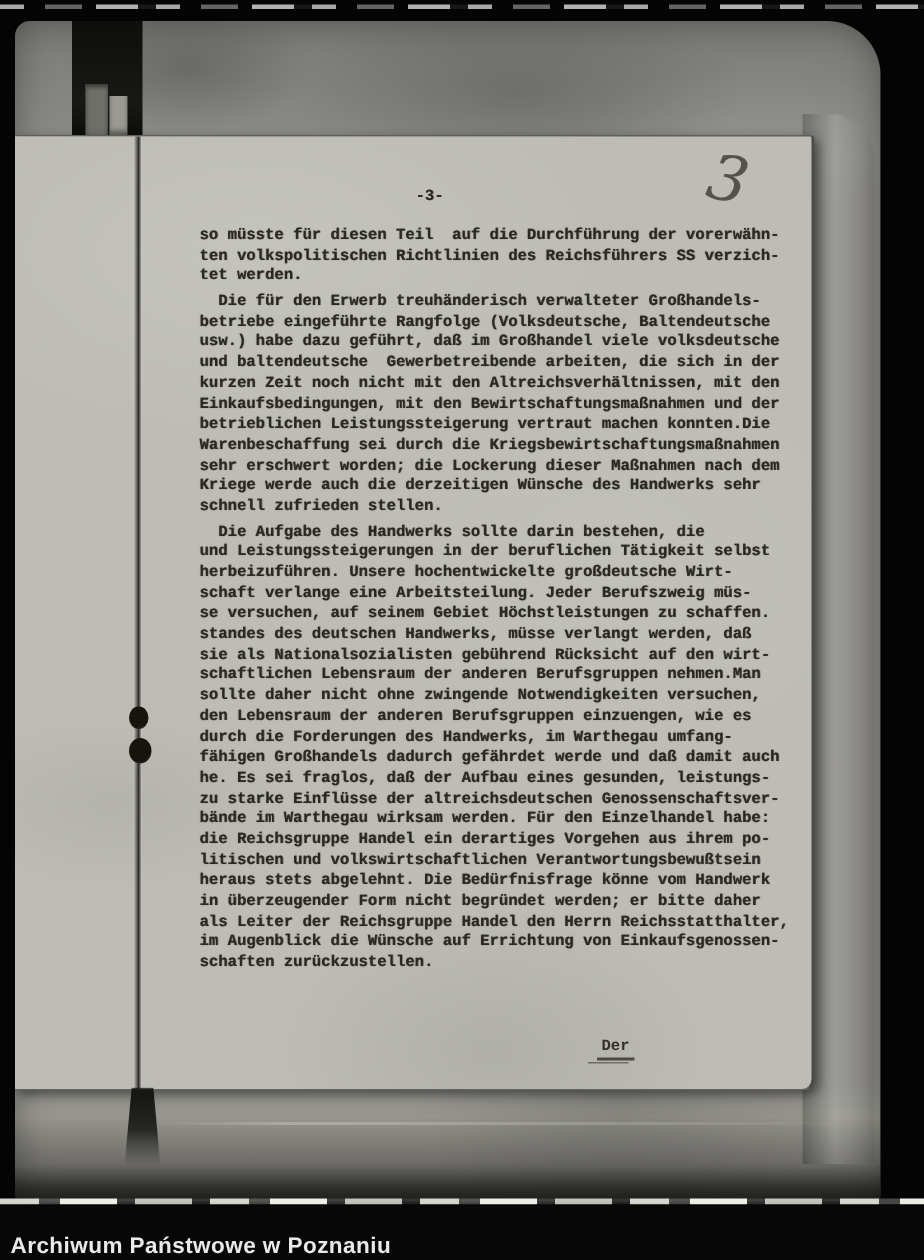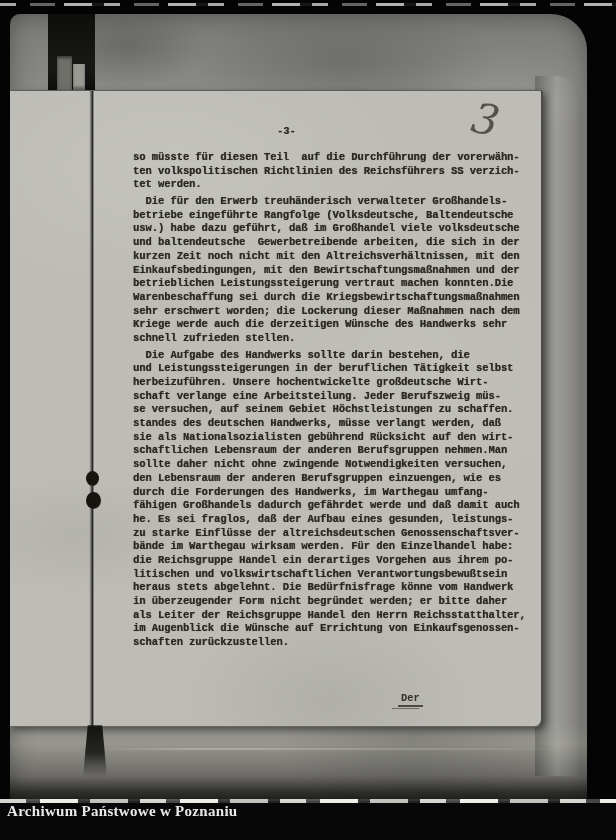--- a/index.html
+++ b/index.html
@@ -117,22 +117,22 @@
       rgba(250,250,245,.95) 40px 78px, rgba(110,110,105,.4) 78px 90px,
       rgba(225,225,220,.85) 90px 128px, rgba(90,90,85,.35) 128px 140px);
     filter:blur(.5px);
   }
   
   .caption-bar{
     position:absolute;left:0;top:803px;width:616px;height:37px;
     background:#070707;
   }
   .caption{
-    display:block;padding:0 0 0 7px;
-    font-family:Liberation Serif, serif;
+    display:block;padding:19px 0 0 7px;
+    font-family:Liberation Sans, sans-serif;
     font-size:15px;font-weight:bold;letter-spacing:.3px;color:#e9e9e9;
   }
 </style>
 </head>
 <body>
 
 <div>
   <div class="board"></div>
 
   <div class="gap">

